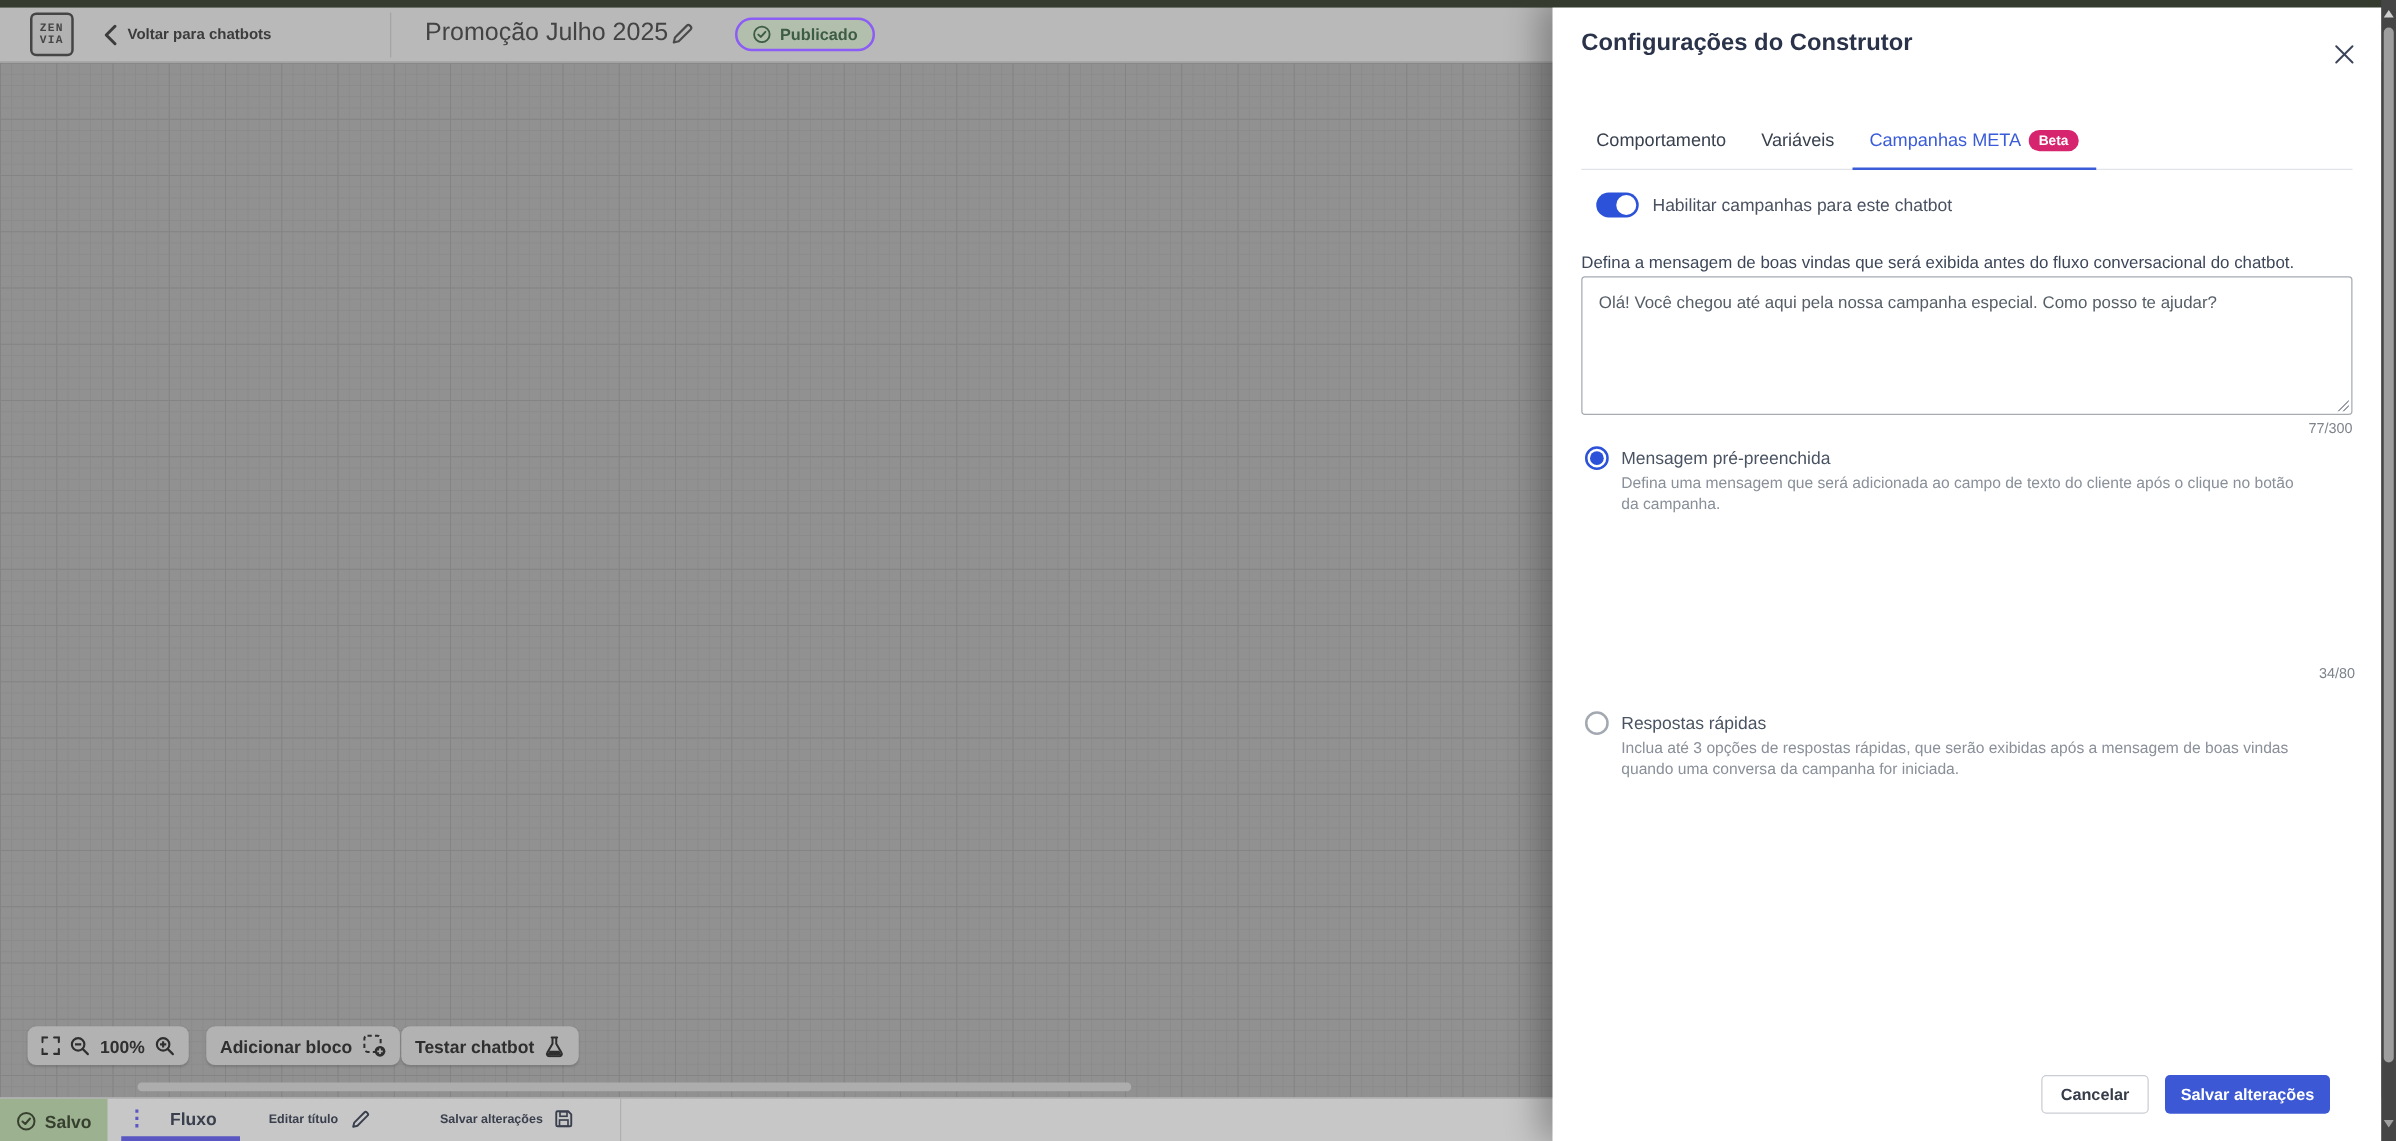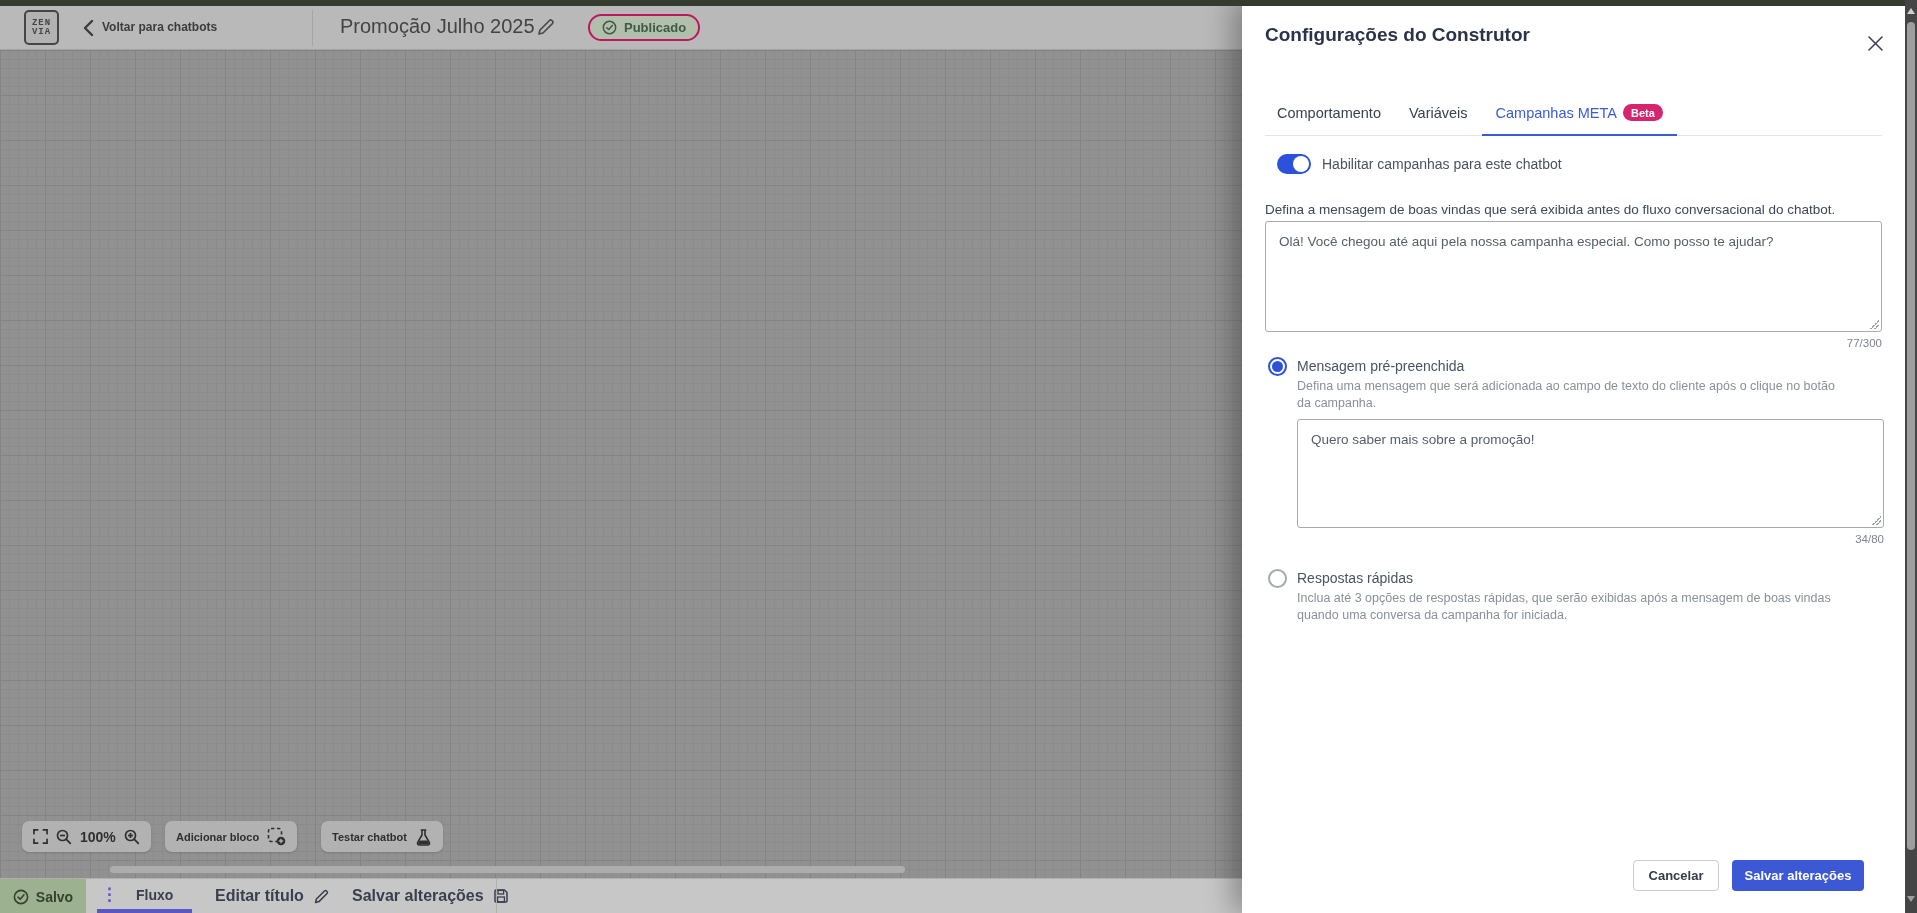--- a/index.html
+++ b/index.html
@@ -15,54 +15,54 @@
   .logo-tile { position:absolute; left:24px; top:4px; width:35px; height:35px; border:2px solid #454545;
                border-radius:5px; display:flex; flex-direction:column; align-items:center; justify-content:center;
                background:#b2b2b2; }
   .logo-tile span { font-family:"Liberation Mono", monospace; font-size:9px; font-weight:bold;
                     line-height:9px; color:#454545; letter-spacing:1px; }
   .hdr-chevron { position:absolute; left:80px; top:12px; }
   .hdr-back { position:absolute; left:102px; top:14px; font-size:12px; font-weight:bold; color:#3c3c3c; }
   .hdr-divider { position:absolute; left:312px; top:4px; width:1px; height:36px; background:#a5a5a5; }
   .hdr-title { position:absolute; left:340px; top:9px; font-size:20px; font-weight:400; color:#434343; }
   .hdr-pencil { position:absolute; left:536px; top:11px; }
-  .status-badge { position:absolute; left:588px; top:8px; height:27px; padding:0 12px; border:2px solid #be185d;
+  .status-badge { position:absolute; left:588px; top:8px; height:27px; padding:0 12px; border:2px solid #8b5cf6;
                   border-radius:14px; display:flex; align-items:center; gap:7px; background:#b3bfad; }
   .status-badge .txt { font-size:13px; font-weight:bold; color:#3d5c44; }
 
   .canvas { position:absolute; left:0; top:50px; width:1917px; height:828px;
             background-color:#919191;
             background-image:
               linear-gradient(#848484 1px, transparent 1px),
               linear-gradient(90deg, #848484 1px, transparent 1px),
               linear-gradient(#8b8b8b 1px, transparent 1px),
               linear-gradient(90deg, #8b8b8b 1px, transparent 1px);
             background-size:45px 45px, 45px 45px, 9px 9px, 9px 9px; z-index:1; }
 
   .tool-group { position:absolute; top:821px; height:31px; background:#b2b2b2; border-radius:7px;
                 display:flex; align-items:center; gap:8px; padding:0 11px; color:#2f2f2f; z-index:3;
                 box-shadow:0 1px 2px rgba(0,0,0,0.15); }
-  .tool-group .lbl { font-size:11px; font-weight:bold; color:#2f2f2f; }
+  .tool-group .lbl { font-size:14px; font-weight:bold; color:#2f2f2f; }
   #zoom-group { left:22px; }
   #add-block-group { left:165px; }
   #test-chatbot-group { left:321px; }
   .zoom-pct { font-size:14px; font-weight:bold; }
 
   .h-scroll-thumb { position:absolute; left:110px; top:866px; width:795px; height:7px; border-radius:4px;
                     background:#adadad; z-index:3; }
 
   .bottom-bar { position:absolute; left:0; top:878px; width:1917px; height:35px; background:#c7c7c7;
                 border-top:1px solid #b0b0b0; z-index:2; }
   .saved-block { position:absolute; left:0; top:0; width:86px; height:35px; background:#9cb18f;
                  display:flex; align-items:center; justify-content:center; gap:7px; }
   .saved-block .txt { font-size:14px; font-weight:bold; color:#37402f; }
   .bb-dots { position:absolute; left:101px; top:5px; font-size:17px; font-weight:bold; color:#5b57c2; letter-spacing:0; }
   .bb-flow { position:absolute; left:136px; top:8px; font-size:14px; font-weight:bold; color:#3a3f4d; }
   .bb-flow-underline { position:absolute; left:97px; top:30px; width:95px; height:5px; background:#5b57c2; }
-  .bb-item { position:absolute; top:8px; font-size:16px; font-weight:bold; color:#3a3f4d;
+  .bb-item { position:absolute; top:8px; font-size:10px; font-weight:bold; color:#3a3f4d;
              display:flex; align-items:center; gap:9px; }
   #bb-edit-title { left:215px; }
   #bb-save-changes { left:352px; }
   .bb-divider { position:absolute; left:496px; top:0; width:1px; height:35px; background:#b0b0b0; }
 
   
   .v-scrollbar { position:absolute; left:1905px; top:0; width:12px; height:913px; background:#454545; z-index:50; }
   .v-scroll-up { position:absolute; left:2px; top:8px; width:0; height:0;
                  border-left:4px solid transparent; border-right:4px solid transparent; border-bottom:6px solid #cfcfcf; }
   .v-scroll-thumb { position:absolute; left:2px; top:22px; width:8px; height:828px; border-radius:4px; background:#9e9e9e; }
@@ -270,24 +270,20 @@
     <div class="ta-wrap" id="ta1-wrap">
       <textarea style="">Olá! Você chegou até aqui pela nossa campanha especial. Como posso te ajudar?</textarea>
       <div class="resize-corner"></div>
     </div>
     <div class="counter" id="counter1">77/300</div>
 
     <div class="radio selected" id="radio1"></div>
     <div class="radio-label" id="radio1-label">Mensagem pré-preenchida</div>
     <div class="radio-desc" id="radio1-desc">Defina uma mensagem que será adicionada ao campo de texto do cliente após o clique no botão da campanha.</div>
 
-    <div class="ta-wrap" id="ta2-wrap">
-      <textarea style="">Quero saber mais sobre a promoção!</textarea>
-      <div class="resize-corner"></div>
-    </div>
     <div class="counter" id="counter2">34/80</div>
 
     <div class="radio unselected" id="radio2"></div>
     <div class="radio-label" id="radio2-label">Respostas rápidas</div>
     <div class="radio-desc" id="radio2-desc">Inclua até 3 opções de respostas rápidas, que serão exibidas após a mensagem de boas vindas quando uma conversa da campanha for iniciada.</div>
 
     <button class="drawer-footer-btn" id="cancel-btn">Cancelar</button>
     <button class="drawer-footer-btn" id="save-btn">Salvar alterações</button>
   </div>
 

